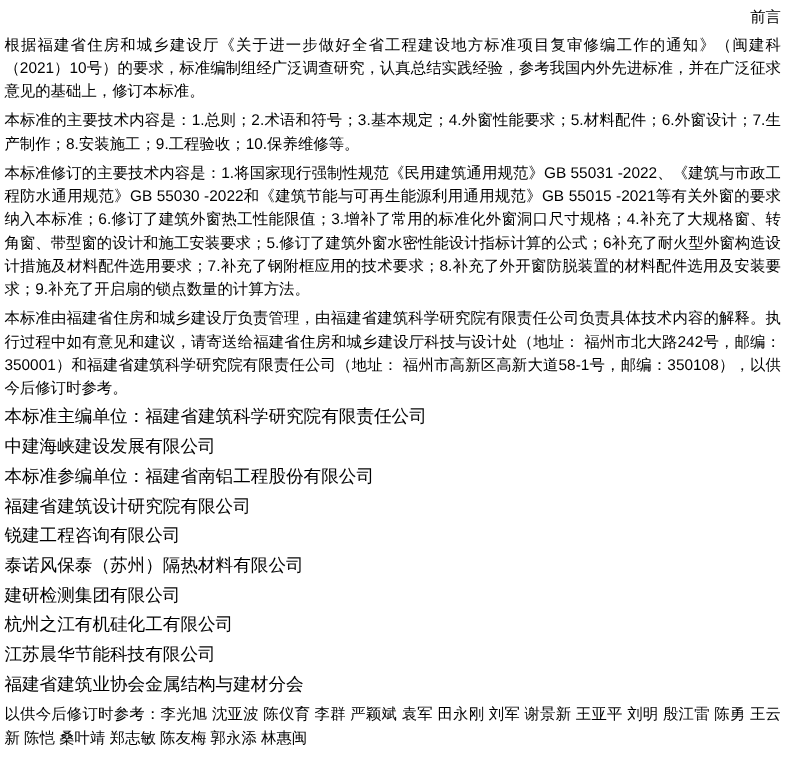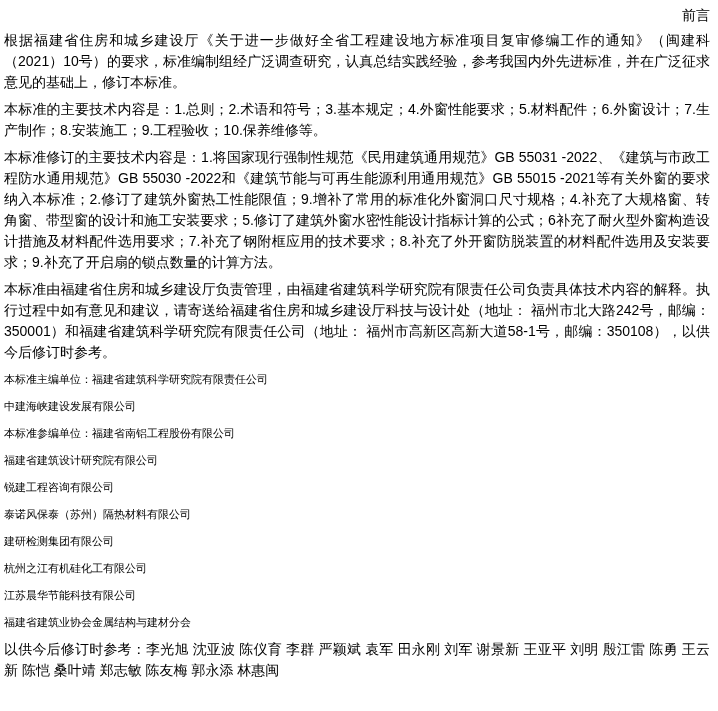--- a/index.html
+++ b/index.html
@@ -35,41 +35,41 @@
     margin: 0 0 6px 0;
     font-size: 14px;
     line-height: 21px;
     text-align: justify;
     text-justify: inter-ideograph;
     text-indent: 0;
     color: #000;
   }
   p.unit-line {
     margin: 0 0 6px 0;
-    font-size: 11px;
+    font-size: 16px;
     line-height: 21px;
     color: #000;
     white-space: nowrap;
   }
   .label-inline {
     white-space: nowrap;
   }
 </style>
 </head>
 <body>
 
 <div class="page">
 
   <div class="title-row">
     <div class="title-text">前言</div>
   </div>
 
   <p class="para">根据福建省住房和城乡建设厅《关于进一步做好全省工程建设地方标准项目复审修编工作的通知》（闽建科（2021）10号）的要求，标准编制组经广泛调查研究，认真总结实践经验，参考我国内外先进标准，并在广泛征求意见的基础上，修订本标准。</p>
   <p class="para">本标准的主要技术内容是：1.总则；2.术语和符号；3.基本规定；4.外窗性能要求；5.材料配件；6.外窗设计；7.生产制作；8.安装施工；9.工程验收；10.保养维修等。</p>
-  <p class="para">本标准修订的主要技术内容是：1.将国家现行强制性规范《民用建筑通用规范》GB 55031 -2022、《建筑与市政工程防水通用规范》GB 55030 -2022和《建筑节能与可再生能源利用通用规范》GB 55015 -2021等有关外窗的要求纳入本标准；2.修订了建筑外窗热工性能限值；9.增补了常用的标准化外窗洞口尺寸规格；4.补充了大规格窗、转角窗、带型窗的设计和施工安装要求；5.修订了建筑外窗水密性能设计指标计算的公式；6补充了耐火型外窗构造设计措施及材料配件选用要求；7.补充了钢附框应用的技术要求；8.补充了外开窗防脱装置的材料配件选用及安装要求；9.补充了开启扇的锁点数量的计算方法。</p>
+  <p class="para">本标准修订的主要技术内容是：1.将国家现行强制性规范《民用建筑通用规范》GB 55031 -2022、《建筑与市政工程防水通用规范》GB 55030 -2022和《建筑节能与可再生能源利用通用规范》GB 55015 -2021等有关外窗的要求纳入本标准；6.修订了建筑外窗热工性能限值；3.增补了常用的标准化外窗洞口尺寸规格；4.补充了大规格窗、转角窗、带型窗的设计和施工安装要求；5.修订了建筑外窗水密性能设计指标计算的公式；6补充了耐火型外窗构造设计措施及材料配件选用要求；7.补充了钢附框应用的技术要求；8.补充了外开窗防脱装置的材料配件选用及安装要求；9.补充了开启扇的锁点数量的计算方法。</p>
   <p class="para">本标准由福建省住房和城乡建设厅负责管理，由福建省建筑科学研究院有限责任公司负责具体技术内容的解释。执行过程中如有意见和建议，请寄送给福建省住房和城乡建设厅科技与设计处（地址： 福州市北大路242号，邮编：350001）和福建省建筑科学研究院有限责任公司（地址： 福州市高新区高新大道58-1号，邮编：350108），以供今后修订时参考。</p>
 
   <p class="unit-line">
     <span class="label-inline">本标准主编单位：</span><span>福建省建筑科学研究院有限责任公司</span>
   </p>
   <p class="unit-line">中建海峡建设发展有限公司</p>
 
   <p class="unit-line">
     <span class="label-inline">本标准参编单位：</span><span>福建省南铝工程股份有限公司</span>
   </p>

